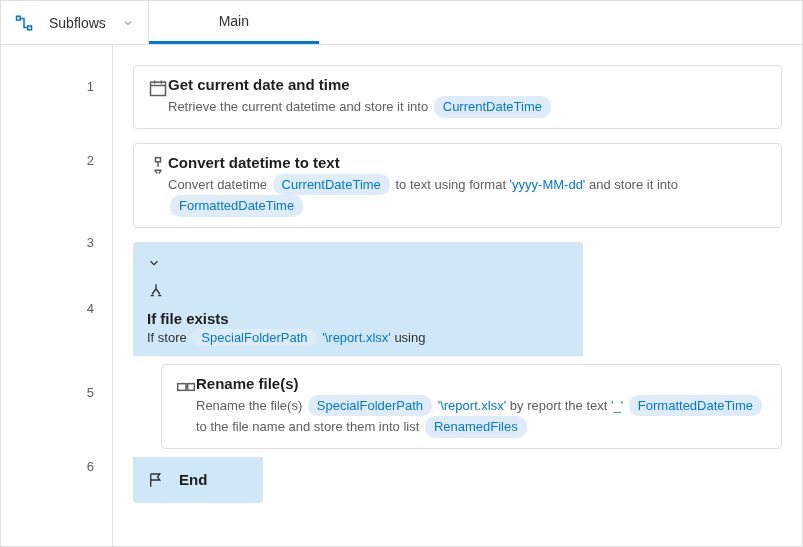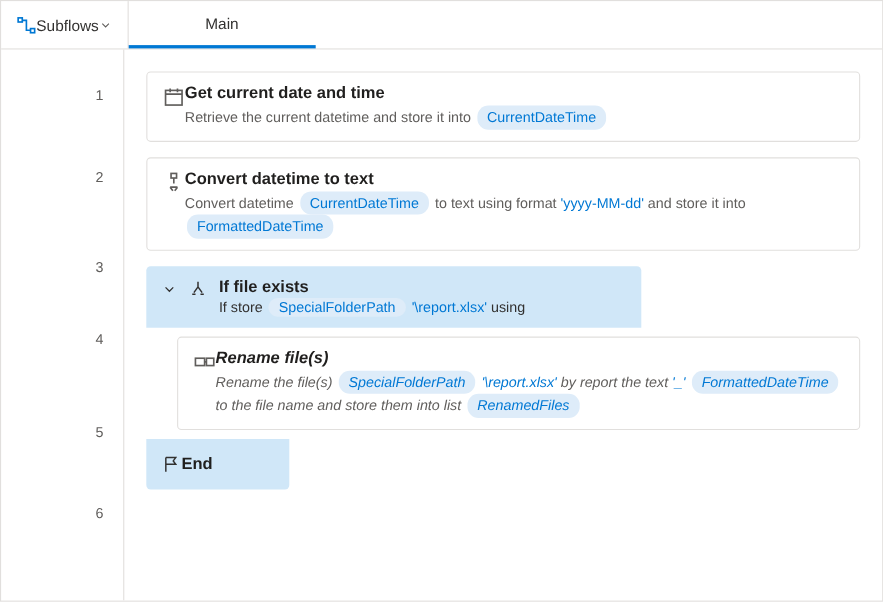--- a/index.html
+++ b/index.html
@@ -15,21 +15,21 @@
   }
   .topbar {
     display: flex;
     align-items: stretch;
     height: 44px;
     border-bottom: 1px solid #e1dfdd;
   }
   .subflows-btn {
     display: flex;
     align-items: center;
-    gap: 0;
+    gap: 16px;
     padding: 0 14px;
     border-right: 1px solid #e1dfdd;
     cursor: pointer;
   }
   .subflows-btn .lbl { font-size: 14px; color: #323130; }
   .tab {
     width: 170px;
     display: flex;
     align-items: center;
     justify-content: center;
@@ -108,48 +108,50 @@
     margin-bottom: 14px;
   }
   .if-header {
     background: #d0e7f8;
     border-radius: 4px 4px 0 0;
     padding: 10px 14px;
     display: flex;
     align-items: flex-start;
     gap: 10px;
     width: 450px;
+    flex-direction: column;
   }
   .if-header .chev {
     width: 14px; height: 14px;
     margin-top: 4px;
     flex: none;
   }
   .if-header .icon {
     width: 18px; height: 18px;
     margin-top: 2px;
     flex: none;
     color: #323130;
   }
   .if-header .body { flex: 1; }
   .if-header .title { font-weight: 600; font-size: 15px; color: #201f1e; margin-bottom: 2px; }
   .if-header .desc { font-size: 13px; color: #323130; }
 
   .nested {
     margin-left: 28px;
     margin-top: 8px;
   }
-  .nested .action { margin-bottom: 8px; font-style: italic; }
+  .nested .action { margin-bottom: 8px; }
 
   .end-row {
     background: #d0e7f8;
     border-radius: 0 0 4px 4px;
     padding: 14px 14px;
     display: flex;
     align-items: center;
+    gap: 14px;
     width: 130px;
   }
   .end-row .icon { width: 18px; height: 18px; color: #323130; }
   .end-row .title { font-weight: 600; font-size: 15px; color: #201f1e; }
 
   svg { display: block; }
 </style>
 </head>
 <body>
 

